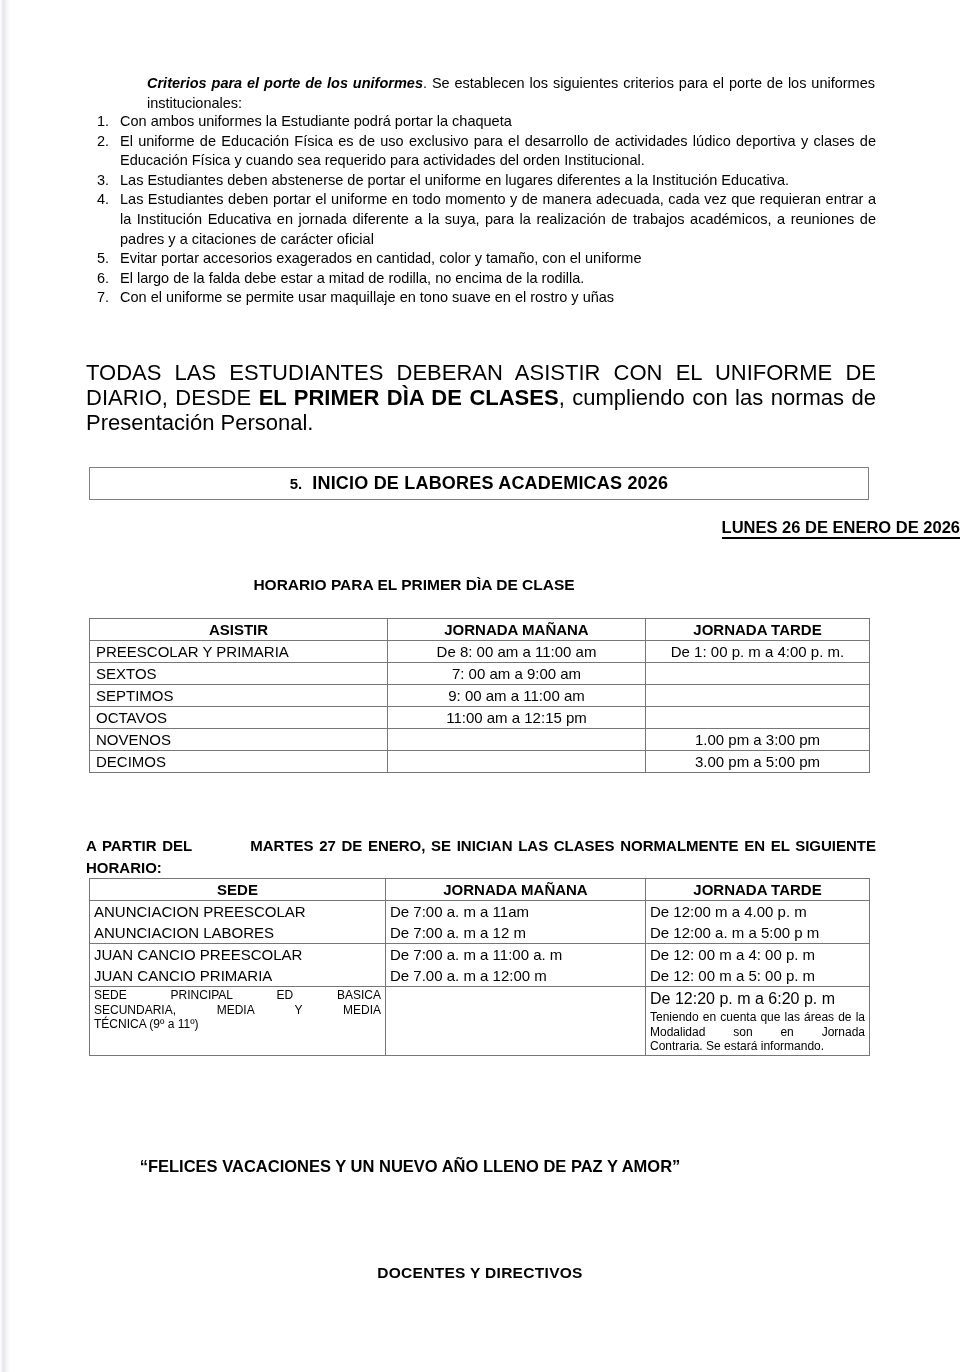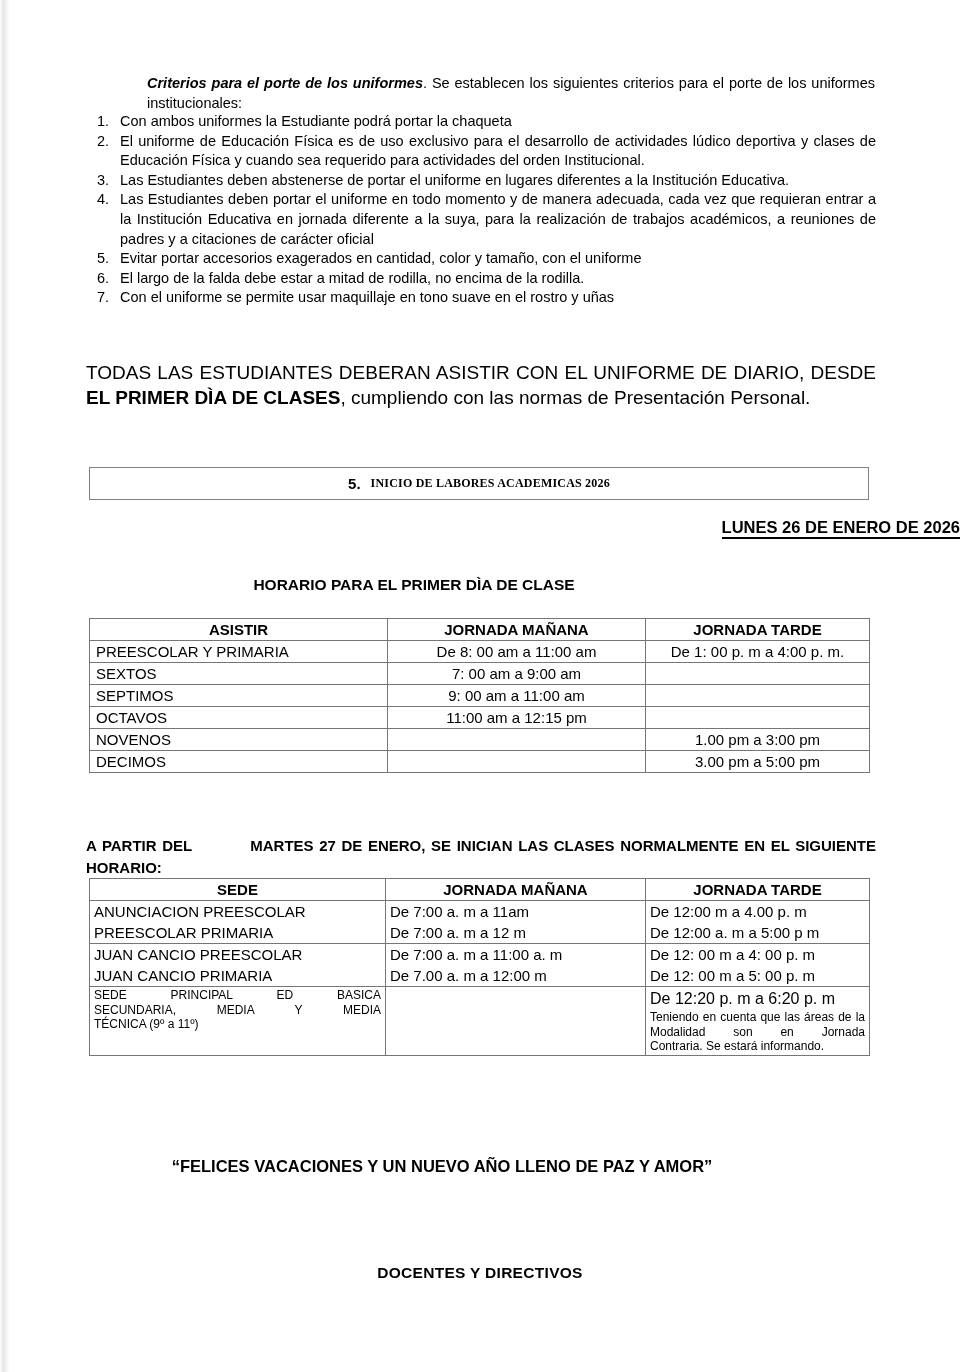--- a/index.html
+++ b/index.html
@@ -68,21 +68,21 @@
     flex: 1 1 auto;
     text-align: justify;
   }
 
   
   .statement {
     position: absolute;
     left: 86px;
     top: 340px;
     width: 790px;
-    font-size: 19px;
+    font-size: 22px;
     line-height: 25px;
     text-align: justify;
     margin-top: 20px;
   }
   .statement b { font-weight: bold; }
 
   
   .section-box {
     position: absolute;
     left: 89px;
@@ -90,24 +90,23 @@
     width: 780px;
     height: 33px;
     border: 1px solid #808080;
     box-sizing: border-box;
     display: flex;
     align-items: center;
     justify-content: center;
     box-shadow: inset 0 0 0 1px #ffffff;
   }
   .section-box .txt {
-    font-size: 12px;
+    font-size: 18px;
     font-weight: bold;
     letter-spacing: 0.2px;
-    font-family: Liberation Serif, serif;
   }
   .section-box .num {
     font-size: 15px;
     font-weight: bold;
   }
 
   .date-heading {
     position: absolute;
     left: 0;
     top: 518px;
@@ -193,21 +192,20 @@
 
   
   .farewell {
     position: absolute;
     left: 0;
     top: 1157px;
     width: 820px;
     text-align: center;
     font-size: 16.5px;
     font-weight: bold;
-    margin-left: 32px;
   }
   .signoff {
     position: absolute;
     left: 0;
     top: 1264px;
     width: 960px;
     text-align: center;
     font-size: 15.5px;
     font-weight: bold;
     letter-spacing: 0.3px;
@@ -335,21 +333,21 @@
         <th>JORNADA TARDE</th>
       </tr>
     </thead>
     <tbody>
       <tr>
         <td class="no-bottom-border">ANUNCIACION  PREESCOLAR</td>
         <td class="no-bottom-border">De  7:00 a. m a 11am</td>
         <td class="no-bottom-border">De 12:00 m  a 4.00 p. m</td>
       </tr>
       <tr>
-        <td class="no-top-border">PREESCOLAR   PRIMARIA</td>
+        <td class="no-top-border">ANUNCIACION   LABORES</td>
         <td class="no-top-border">De  7:00 a. m a 12 m</td>
         <td class="no-top-border">De  12:00 a. m a  5:00 p m</td>
       </tr>
       <tr>
         <td class="no-bottom-border">JUAN CANCIO    PREESCOLAR</td>
         <td class="no-bottom-border">De  7:00 a. m a 11:00 a. m</td>
         <td class="no-bottom-border">De 12: 00 m a 4: 00 p. m</td>
       </tr>
       <tr>
         <td class="no-top-border">JUAN CANCIO    PRIMARIA</td>

